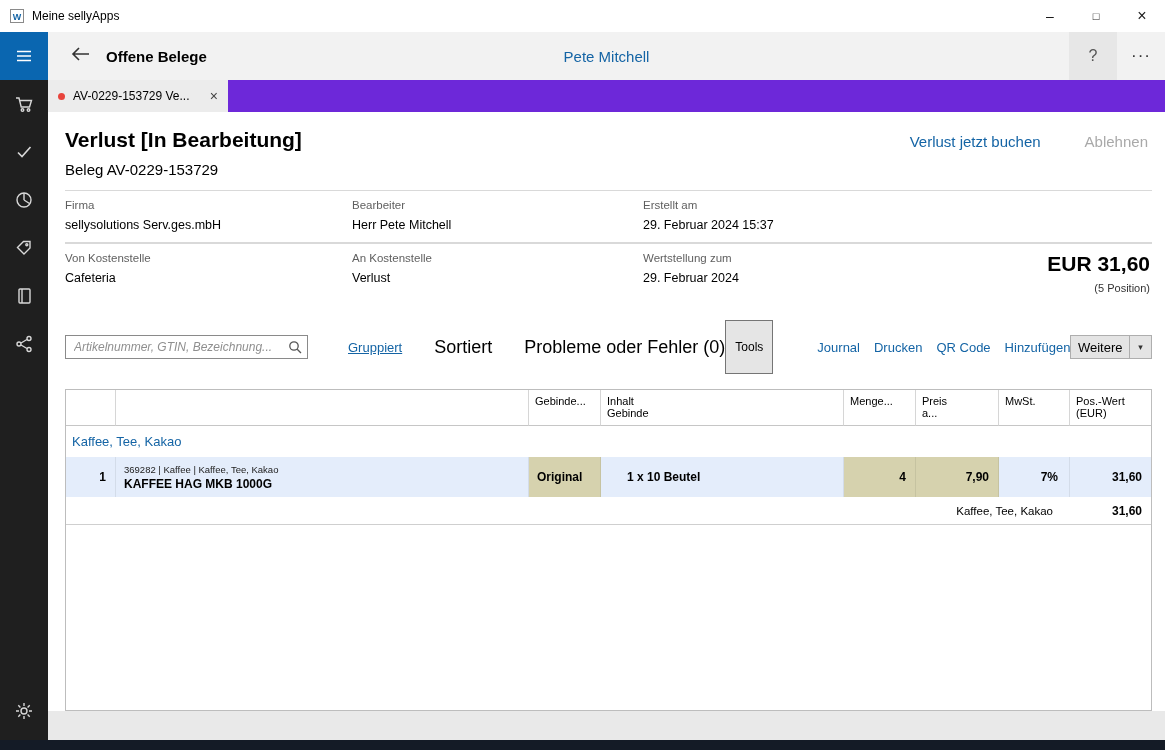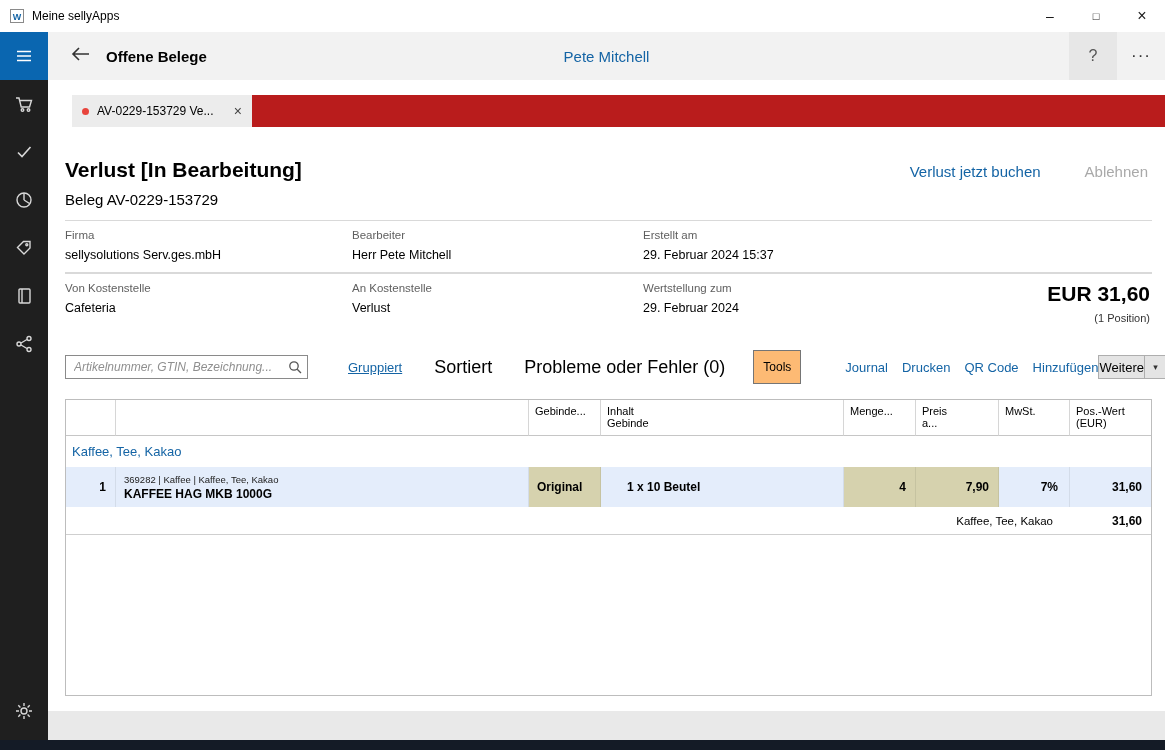--- a/index.html
+++ b/index.html
@@ -19,34 +19,34 @@
 
   
   .main-row { flex:1; display:flex; min-height:0; }
 
   .sidebar { flex:0 0 48px; width:48px; background:#1f1f1f; position:relative; }
   .side-btn { width:48px; height:48px; display:flex; align-items:center; justify-content:center; }
   .side-btn.menu { background:#0a66b0; }
   .side-gear { position:absolute; bottom:5px; left:0; }
   .side-btn svg { display:block; }
 
-  .content { flex:1; min-width:0; display:flex; flex-direction:column; background:#fff;gap:15px; }
+  .content { flex:1; min-width:0; display:flex; flex-direction:column; background:#fff; }
 
   
   .app-header { flex:0 0 48px; height:48px; background:#f2f2f2; display:flex; align-items:center; position:relative; }
   .back-btn { margin-left:22px; display:flex; align-items:center; }
   .header-title { margin-left:16px; font-weight:bold; font-size:15px; color:#000; }
   .header-user { position:absolute; left:50%; transform:translateX(-50%); color:#1464a5; font-size:15px; }
   .header-actions { margin-left:auto; display:flex; height:100%; }
   .hdr-btn { width:48px; height:48px; display:flex; align-items:center; justify-content:center; font-size:16px; color:#555; }
   .hdr-btn.help { background:#e7e7e7; }
   .hdr-btn.more { font-size:17px; letter-spacing:1px; color:#333; }
 
   
-  .tabbar { flex:0 0 32px; height:32px; background:#b91c1c; display:flex;margin-left:24px; }
+  .tabbar { flex:0 0 32px; height:32px; background:#6d28d9; display:flex; }
   .tab { width:180px; background:#ececec; display:flex; align-items:center; padding:0 10px; }
   .tab-dot { flex:0 0 7px; width:7px; height:7px; border-radius:50%; background:#e8443c; }
   .tab-label { font-size:12px; color:#000; margin-left:8px; white-space:nowrap; overflow:hidden; flex:1; }
   .tab-close { margin-left:8px; font-size:14px; color:#444; }
 
   
   .doc-area { flex:1; min-height:0; background:#fff; padding:16px 13px 0 17px; display:flex; flex-direction:column; }
   .doc-title-row { display:flex; align-items:baseline; }
   .doc-title { font-size:21px; font-weight:bold; color:#000;text-align:center; }
   .doc-actions { margin-left:auto; display:flex; align-items:baseline; }
@@ -67,21 +67,21 @@
   .toolbar { display:flex; align-items:center; margin-top:16px; white-space:nowrap; }
   .search-wrap { position:relative; flex:0 0 243px; width:243px; }
   .search-input { width:100%; height:24px; border:1px solid #8a8a8a; padding:0 26px 0 8px; font-size:12px; font-family:inherit; background:#fff; }
   .search-input::placeholder { font-style:italic; color:#8f8f8f; }
   .search-icon { position:absolute; right:5px; top:4px; }
   .tb-link { font-size:13px; color:#1464a5; cursor:pointer; }
   .tb-text { font-size:18px; color:#000; }
   .lnk-grouped { margin-left:40px; text-decoration:underline; }
   .txt-sorted { margin-left:32px; }
   .txt-problems { margin-left:32px; }
-  .tools-btn { margin-left:28px; font-size:12px; color:#000; background:#fdba74; border:1px solid #757575; padding:9px 9px; cursor:pointer; }
+  .tools-btn { font-size:12px; color:#000; background:#e5e5e5; border:1px solid #757575; padding:19px 9px; cursor:pointer; }
   .lnk-journal { margin-left:44px; }
   .lnk-print { margin-left:14px; }
   .lnk-qr { margin-left:14px; }
   .lnk-add { margin-left:14px; }
   .more-btn { margin-left:auto; width:92px; height:24px; background:#e4e4e4; border:1px solid #aeaeae; display:flex; align-items:stretch; cursor:pointer; }
   .more-label { flex:1; display:flex; align-items:center; justify-content:center; font-size:13px; color:#000; }
   .more-chevron { width:22px; border-left:1px solid #aeaeae; display:flex; align-items:center; justify-content:center; font-size:9px; color:#333; }
 
   
   .table { margin-top:15px; border:1px solid #bdbdbd; height:330px; background:#fff; display:flex; flex-direction:column; }
@@ -259,21 +259,21 @@
           <div class="field f2">
             <div class="field-label">An Kostenstelle</div>
             <div class="field-value">Verlust</div>
           </div>
           <div class="field f3">
             <div class="field-label">Wertstellung zum</div>
             <div class="field-value">29. Februar 2024</div>
           </div>
           <div class="total-block">
             <div class="total-amount">EUR 31,60</div>
-            <div class="total-pos">(1 Position)</div>
+            <div class="total-pos">(5 Position)</div>
           </div>
         </div>
 
         <div class="toolbar">
           <div class="search-wrap">
             <input class="search-input" type="text" placeholder="Artikelnummer, GTIN, Bezeichnung..." style="">
             <span class="search-icon">
               <svg width="16" height="16" viewBox="0 0 16 16" fill="none" stroke="#555" stroke-width="1.3">
                   <circle cx="7" cy="7" r="4.2"></circle>
                   <path d="M10.2 10.2L14 14"></path>

